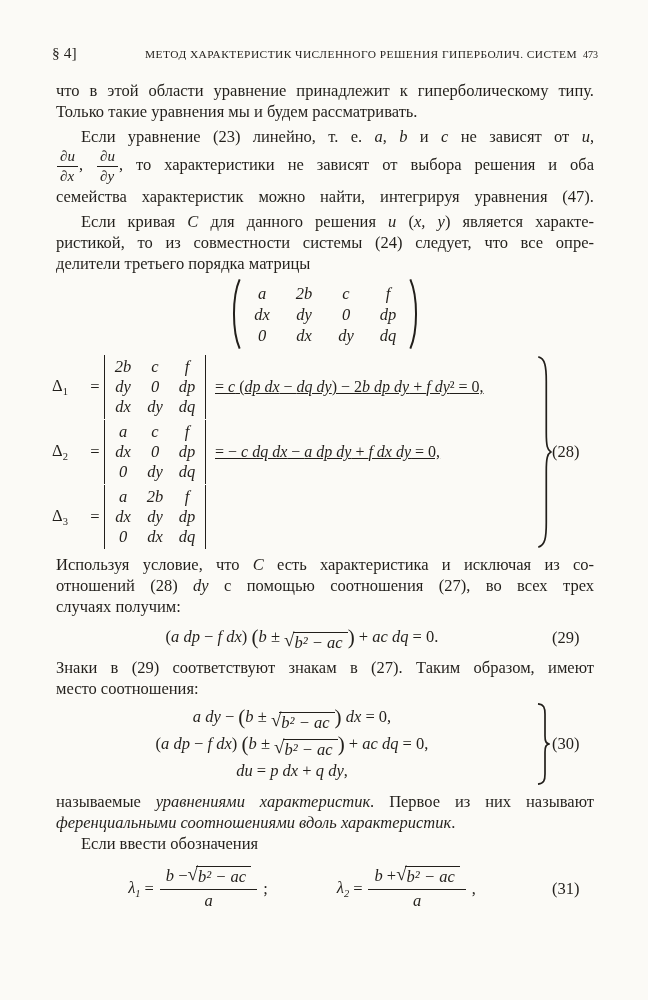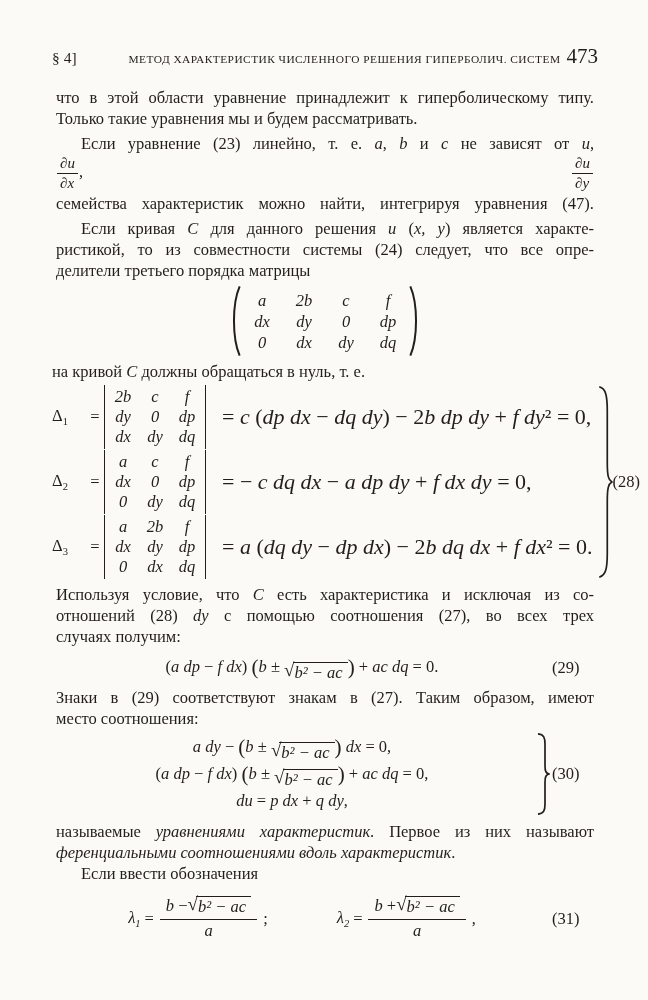--- a/index.html
+++ b/index.html
@@ -12,21 +12,21 @@
     font-family:"Liberation Serif","DejaVu Serif",serif;
     font-size:16.5px;
     box-sizing:border-box;
     padding:44px 50px 0 52px;
     overflow:hidden;
   }
   
   .header { display:flex; align-items:baseline; margin-bottom:18px; }
   .hsec { font-size:15.5px; white-space:nowrap; }
   .htitle { flex:1; text-align:right; font-size:11.4px; letter-spacing:.45px; white-space:nowrap; padding:0 6px; }
-  .hpage { font-size:21px; white-space:nowrap; }
+  .hpage { font-size:10px; white-space:nowrap; }
 
   
   .line { line-height:21px; min-height:21px; }
   .justify { text-align:justify; text-align-last:justify; }
   .indent { padding-left:25px; }
   .para { margin:4px; }
   i { font-style:italic; }
 
   
   .frac { display:inline-block; vertical-align:middle; text-align:center; font-style:italic; font-size:15px; line-height:1; margin:2px 1px; }
@@ -43,21 +43,21 @@
   
   .eqsys { display:flex; align-items:center; margin:2px 0 4px; }
   .eqcol { flex:1; }
   .drow { display:flex; align-items:center; margin:1px 0; }
   .dname { width:34px; font-style:italic; font-style:normal; }
   .dname .dl { font-style:normal; }
   sub { font-size:10.5px; }
   .deq { width:18px; text-align:center; }
   .dgrid { display:grid; grid-template-columns:repeat(3,auto); column-gap:14px; padding:2px 9px; border-left:1.6px solid currentColor; border-right:1.6px solid currentColor; font-style:italic; text-align:center; }
   .dgrid span { line-height:20px; min-width:18px; }
-  .rhs { margin-left:16px; white-space:nowrap; font-size:22px; }
+  .rhs { margin-left:9px; white-space:nowrap; font-size:16px;text-decoration:underline; }
   .eqlabel { width:46px; white-space:nowrap; }
   .bracewrap { width:16px; margin-left:4px; }
   .bracewrap svg { display:block; }
 
   
   .eqline { display:flex; align-items:center; }
   .eqbody { flex:1; text-align:center; white-space:nowrap; }
   .bp { font-size:1.28em; vertical-align:-2px; font-style:normal; }
   .sqrt { display:inline-flex; align-items:flex-start; vertical-align:-4px; }
   .rsign { font-style:normal; font-size:19px; line-height:16px; }
@@ -90,21 +90,21 @@
     <span class="hpage">473</span>
   </div>
 
   <div class="para">
     <div class="line justify">что в этой области уравнение принадлежит к гиперболическому типу.</div>
     <div class="line">Только такие уравнения мы и будем рассматривать.</div>
   </div>
 
   <div class="para">
     <div class="line justify indent">Если уравнение (23) линейно, т. е. <i>a</i>, <i>b</i> и <i>c</i> не зависят от <i>u</i>,</div>
-    <div class="line justify fline"><span class="frac"><span class="fn">∂u</span><span class="fd">∂x</span></span><span>,</span>  <span class="frac"><span class="fn">∂u</span><span class="fd">∂y</span></span></div>
+    <div class="line justify fline"><span class="frac"><span class="fn">∂u</span><span class="fd">∂x</span></span><span>,</span>  <span class="frac"><span class="fn">∂u</span><span class="fd">∂y</span></span><span>, то характеристики не зависят от выбора решения и оба</span></div>
     <div class="line justify">семейства характеристик можно найти, интегрируя уравнения (47).</div>
   </div>
 
   <div class="para">
     <div class="line justify indent">Если кривая <i>C</i> для данного решения <i>u</i> (<i>x, y</i>) является характе-</div>
     <div class="line justify">ристикой, то из совместности системы (24) следует, что все опре-</div>
     <div class="line">делители третьего порядка матрицы</div>
   </div>
 
   <div class="matrixblock">
@@ -127,21 +127,20 @@
         <span>dy</span>
         <span>dq</span>
     </span>
     <span class="paren">
       <svg width="14" height="72" viewBox="0 0 12 100" preserveAspectRatio="none">
           <path d="M2,2 C8.5,26 8.5,74 2,98" fill="none" stroke="#221f1b" stroke-width="2" vector-effect="non-scaling-stroke"></path>
         </svg>
     </span>
   </div>
 
-  <div class="line">на кривой <i>C</i> должны обращаться в нуль, т. е.</div>
 
   <div class="eqsys">
     <div class="eqcol">
 
       <div class="drow">
         <span class="dname"><span class="dl">Δ</span><sub>1</sub></span>
         <span class="deq">=</span>
         <span class="dgrid">
           <span>2b</span>
             <span>c</span>
@@ -180,21 +179,20 @@
           <span>a</span>
             <span>2b</span>
             <span>f</span>
           <span>dx</span>
             <span>dy</span>
             <span>dp</span>
           <span>0</span>
             <span>dx</span>
             <span>dq</span>
         </span>
-        <span class="rhs">= <i>a</i> (<i>dq dy</i> − <i>dp dx</i>) − 2<i>b dq dx</i> + <i>f dx</i>² = 0.</span>
       </div>
 
     </div>
     <span class="bracewrap">
       <svg width="16" height="194" viewBox="0 0 14 200" preserveAspectRatio="none">
           <path d="M2,2 C8,3.5 9,12 9,27 L9,80 C9,94 10,98 13,100 C10,102 9,106 9,120 L9,173 C9,188 8,196.5 2,198" fill="none" stroke="#221f1b" stroke-width="1.7" vector-effect="non-scaling-stroke"></path>
         </svg>
     </span>
     <span class="eqlabel">(28)</span>
   </div>

